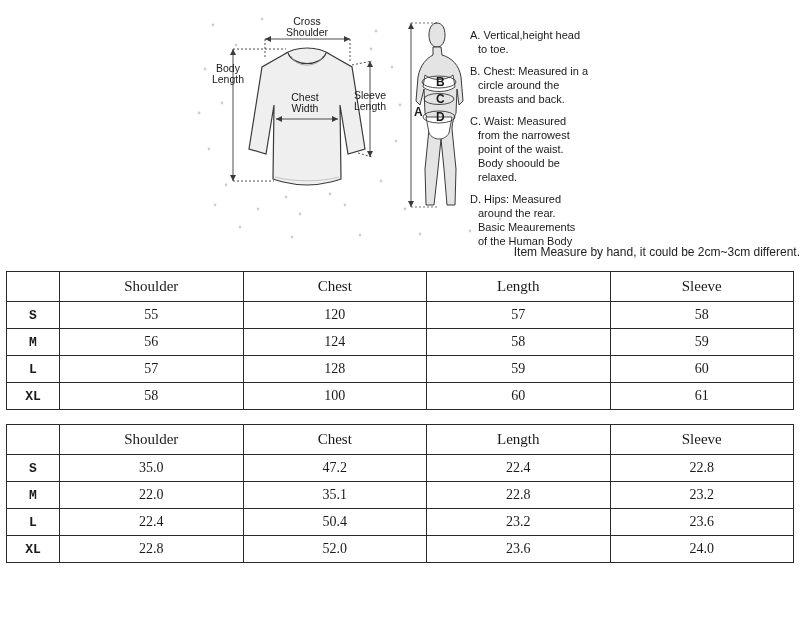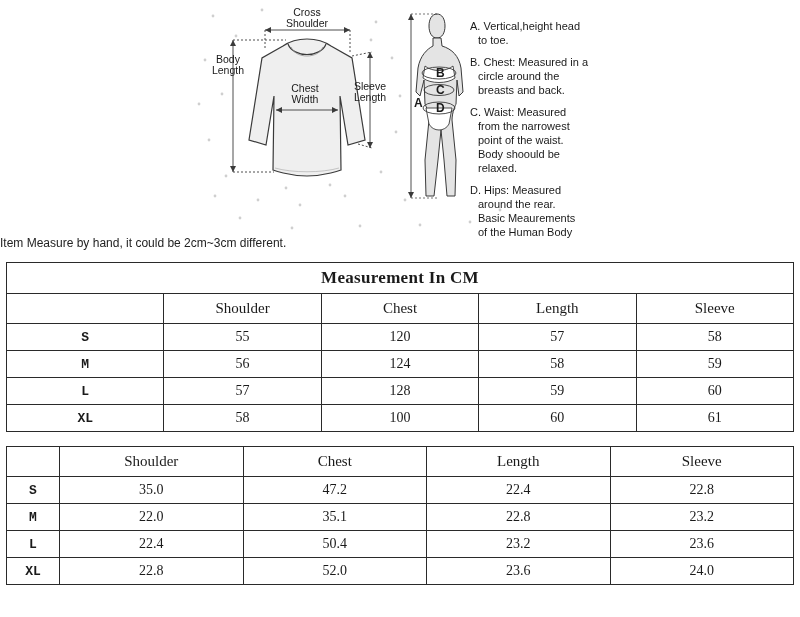--- a/index.html
+++ b/index.html
@@ -18,30 +18,31 @@
     position: relative;
     width: 800px;
     height: 617px;
   }
 
   
   .diagram {
     position: relative;
     width: 800px;
     height: 262px;
+    margin-top: 9px;
   }
   .diagram svg {
     display: block;
   }
   .diag-note {
     position: absolute;
     left: 0;
     top: 236px;
     width: 800px;
-    text-align: left;
+    text-align: right;
     font-size: 12px;
     color: #222;
     font-family: "Liberation Sans", sans-serif;
   }
 
   
   .table-wrap {
     padding: 0 6px;
     box-sizing: border-box;
     width: 800px;
@@ -230,23 +231,20 @@
         <text x="478" y="236">of the Human Body</text>
       </g>
     </svg>
 
     <div class="diag-note">Item Measure by hand, it could be 2cm~3cm different.</div>
   </div>
 
   <div class="table-wrap">
     <table class="size-table">
       <tbody>
-          <tr>
-        <td class="tbl-title" colspan="5">Measurement In CM</td>
-      </tr>
       <tr>
         <th class="col-head size-cell"></th>
         <th class="col-head">Shoulder</th>
         <th class="col-head">Chest</th>
         <th class="col-head">Length</th>
         <th class="col-head">Sleeve</th>
       </tr>
       <tr>
         <td class="size-cell">S</td>
         <td class="val-cell">55</td>

